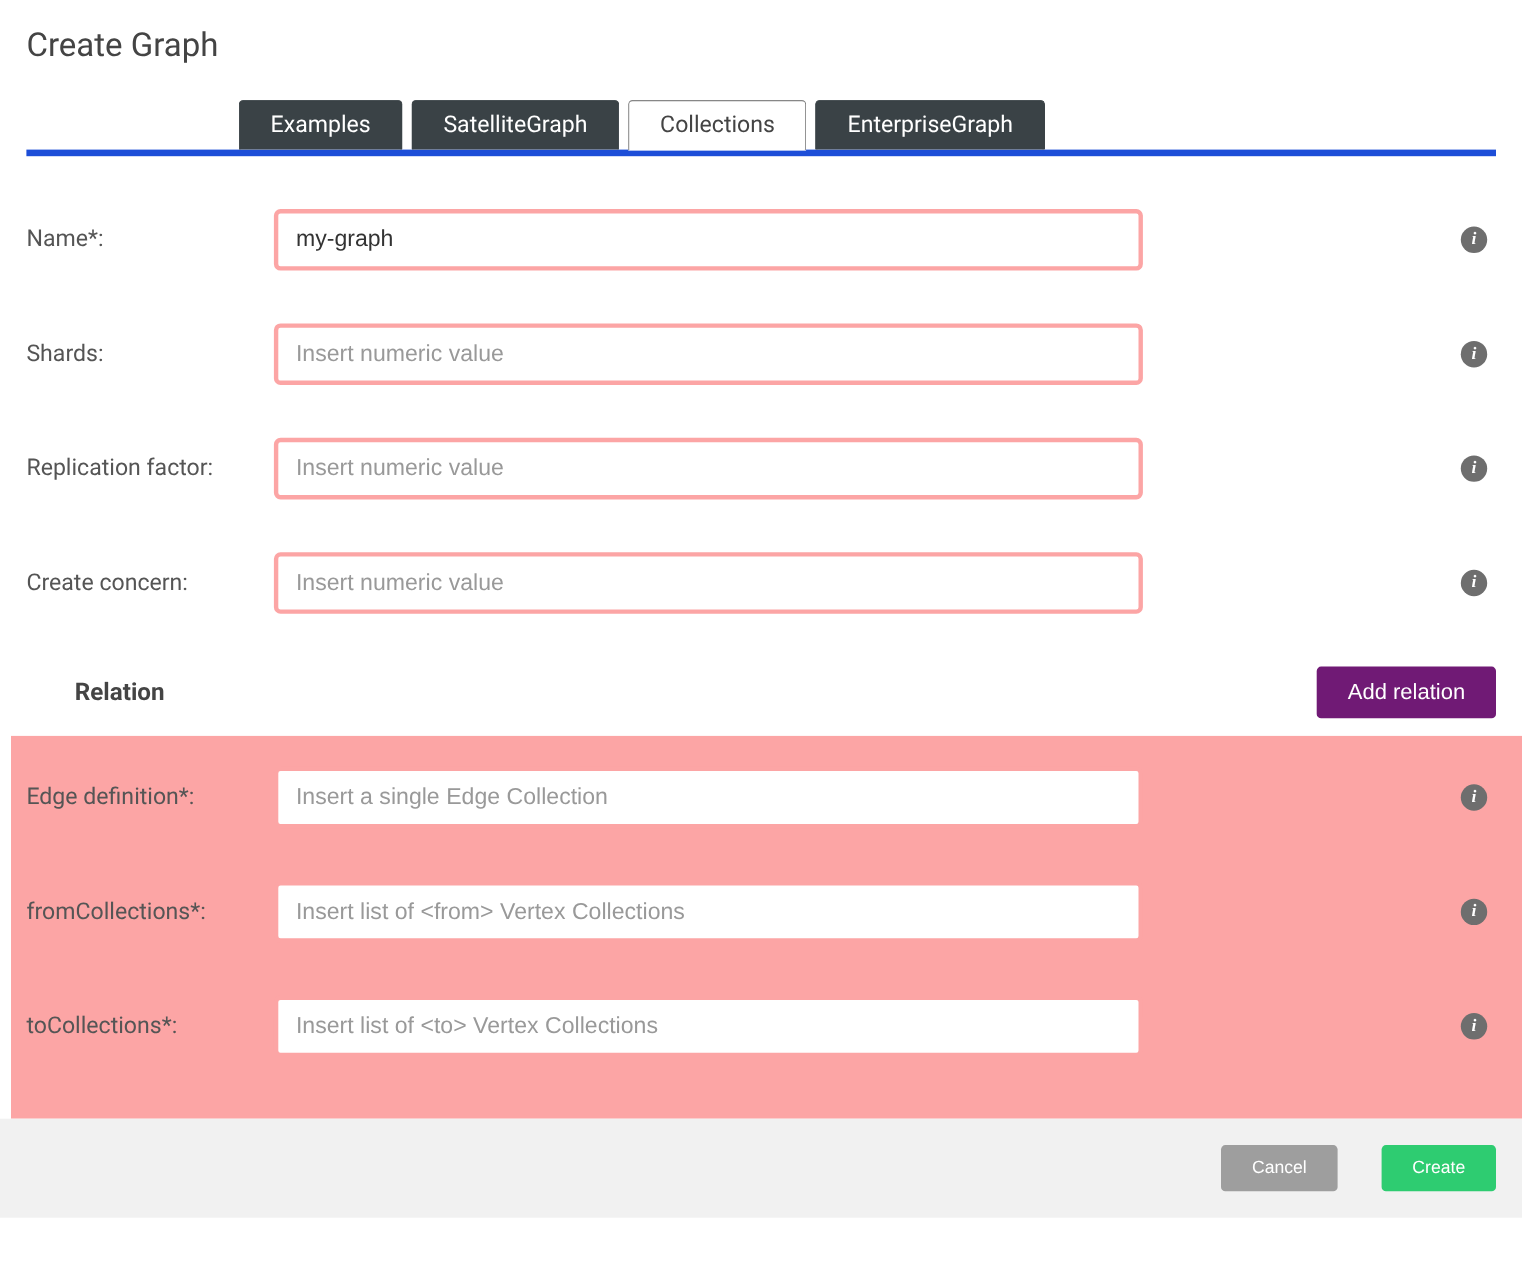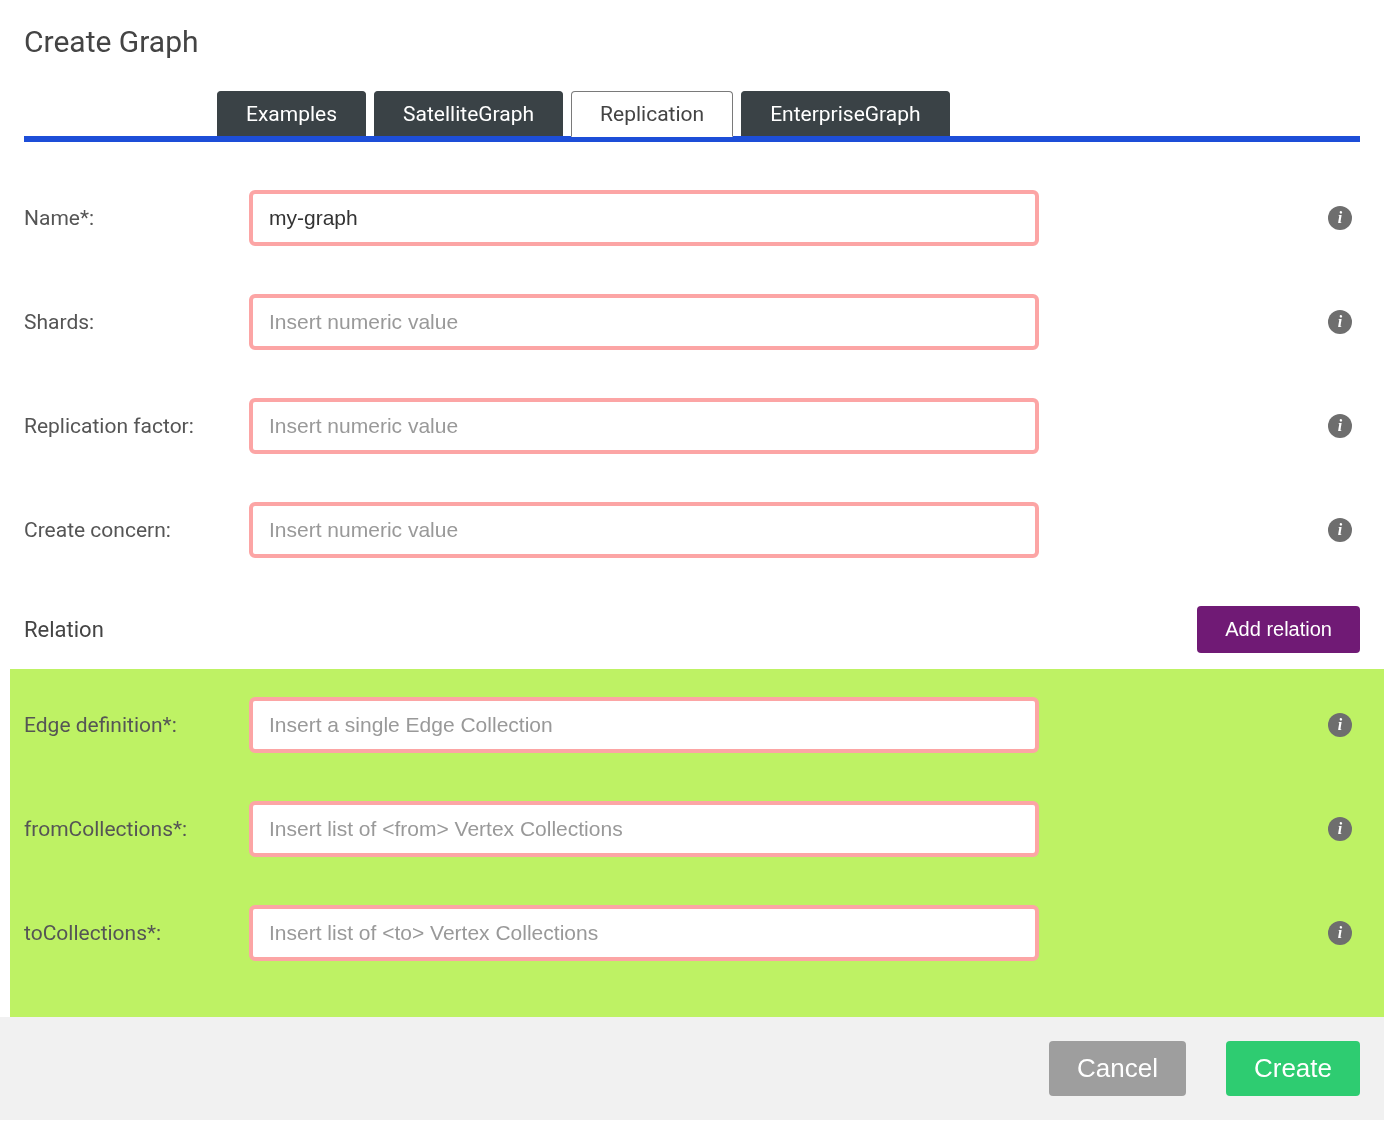--- a/index.html
+++ b/index.html
@@ -100,34 +100,35 @@
       cursor: pointer;
     }
     .relation-header {
       display: flex;
       justify-content: space-between;
       align-items: center;
       margin-bottom: 16px;
     }
     .relation-title {
       font-size: 22px;
-      font-weight: 400;
+      font-weight: 700;
       color: #444;
+      margin-left: 44px;
     }
     .add-relation-btn {
       background: #701a75;
       color: #fff;
       border: none;
       padding: 12px 28px;
       font-size: 20px;
       border-radius: 4px;
       cursor: pointer;
     }
     .relation-panel {
-      background: #bef264;
+      background: #fca5a5;
       padding: 28px 0 8px 14px;
       margin-left: -14px;
       margin-right: -24px;
     }
     .relation-panel .form-row {
       padding-left: 0;
       margin-bottom: 48px;
     }
     .relation-panel .form-label {
       width: 225px;
@@ -139,42 +140,42 @@
       background: #f1f1f1;
       padding: 24px 24px 24px 24px;
       display: flex;
       justify-content: flex-end;
       gap: 40px;
       margin-top: 0;
     }
     .btn {
       border: none;
       padding: 12px 28px;
-      font-size: 26px;
+      font-size: 16px;
       border-radius: 4px;
       cursor: pointer;
       color: #fff;
     }
     .btn-cancel {
       background: #9e9e9e;
     }
     .btn-create {
       background: #2ecc71;
     }
   </style>
 </head>
 <body>
 
 <div class="container">
   <h1 class="header-title">Create Graph</h1>
 
   <div class="tabs-row">
     <div class="tab">Examples</div>
     <div class="tab">SatelliteGraph</div>
-    <div class="tab active">Replication</div>
+    <div class="tab active">Collections</div>
     <div class="tab">EnterpriseGraph</div>
   </div>
 
   <div class="form-area">
 
     <div class="form-row">
       <label class="form-label">Name*:</label>
       <input class="form-input" type="text" value="my-graph" style="">
       <div class="info-icon-wrap">
         <div class="info-icon">i</div>

